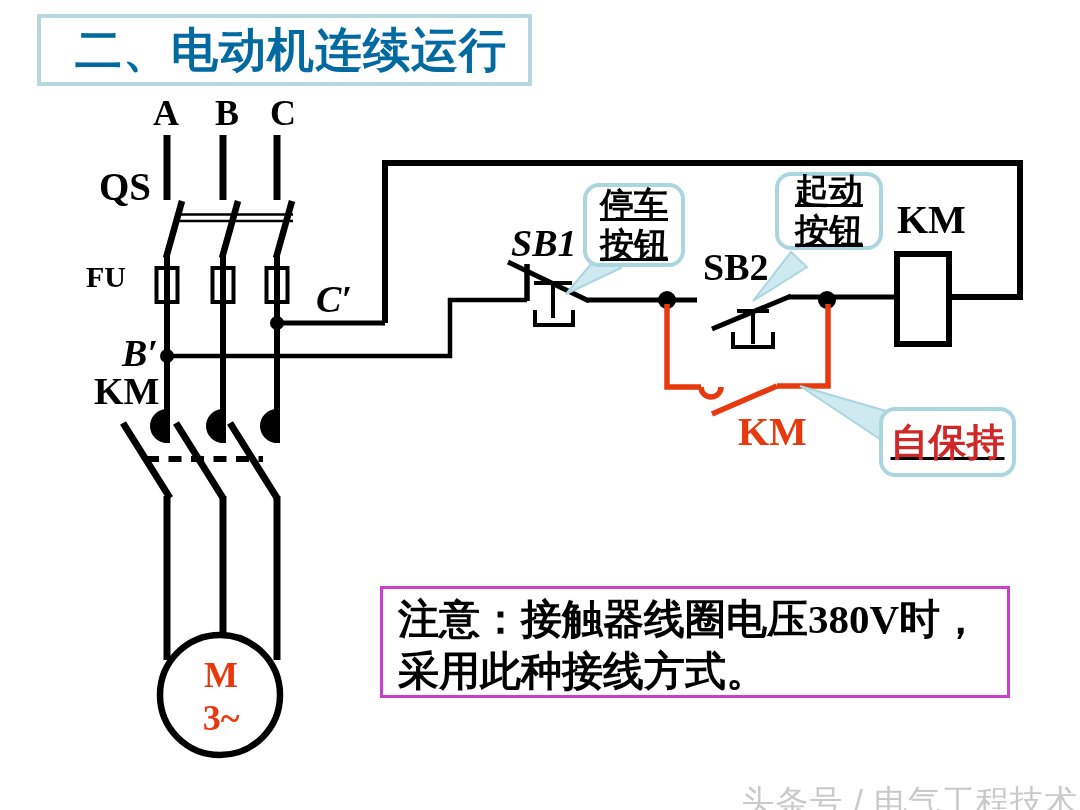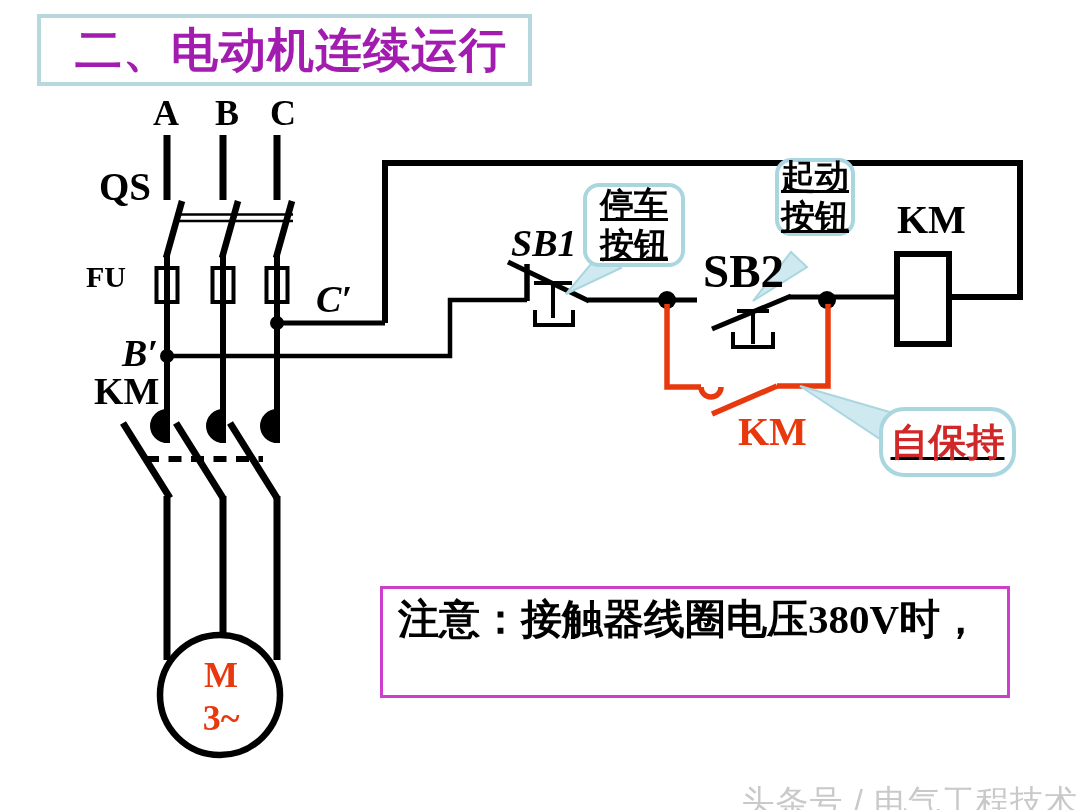--- a/index.html
+++ b/index.html
@@ -12,33 +12,33 @@
   .lbl.center{transform:translateX(-50%);}
   .lbl.italic{font-style:italic;}
   .lbl.red{color:#e8380d;}
   
   #title-box{
     position:absolute;left:37px;top:14px;width:495px;height:72px;
     border:4px solid #b7d8dc;background:#fff;display:flex;align-items:center;
     box-sizing:border-box;
   }
   #title-box span{
-    padding-left:34px;font-size:47px;font-weight:bold;color:#a21caf;letter-spacing:1px;
+    padding-left:34px;font-size:47px;font-weight:bold;color:#0369a1;letter-spacing:1px;
   }
   
   .bubble{
     position:absolute;background:#fff;border:4px solid #aad6e0;border-radius:16px;
     box-sizing:border-box;display:flex;flex-direction:column;align-items:center;justify-content:center;
     z-index:5;
     text-decoration:underline;
   }
   .bubble div{font-size:34px;font-weight:bold;color:#000;line-height:40px;}
   #bubble-stop{left:583px;top:183px;width:102px;height:84px;}
-  #bubble-start{left:775px;top:158px;width:80px;height:78px;}
-  #bubble-selfhold{left:879px;top:407px;width:137px;height:70px;border-radius:25px;}
+  #bubble-start{left:775px;top:172px;width:108px;height:78px;}
+  #bubble-selfhold{left:879px;top:407px;width:137px;height:70px;}
   #bubble-selfhold div{color:#d02828;font-size:38px;line-height:60px;}
   
   #note-box{
     position:absolute;left:380px;top:586px;width:630px;height:112px;
     border:3px solid #cc3fcc;background:#fff;box-sizing:border-box;
     padding:4px 0 16px 15px;
   }
   #note-box div{font-size:41px;font-weight:bold;color:#000;line-height:52px;white-space:nowrap;}
   
   #watermark{
@@ -127,37 +127,38 @@
 
   <div class="lbl center" style="left:166px;top:95px;font-size:36px;">A</div>
   <div class="lbl center" style="left:227px;top:95px;font-size:36px;">B</div>
   <div class="lbl center" style="left:283px;top:95px;font-size:36px;">C</div>
   <div class="lbl" style="left:99px;top:167px;font-size:39px;text-align:center;">QS</div>
   <div class="lbl" style="left:86px;top:262px;font-size:30px;">FU</div>
   <div class="lbl italic" style="left:316px;top:280px;font-size:38px;">C′</div>
   <div class="lbl italic" style="left:122px;top:334px;font-size:38px;">B′</div>
   <div class="lbl" style="left:94px;top:372px;font-size:38px;">KM</div>
   <div class="lbl" style="left:511px;top:224px;font-size:38px;font-style:italic;">SB1</div>
-  <div class="lbl" style="left:703px;top:248px;font-size:47px;">SB2</div>
+  <div class="lbl" style="left:703px;top:248px;font-size:38px;">SB2</div>
   <div class="lbl" style="left:897px;top:200px;font-size:40px;">KM</div>
   <div class="lbl red" style="left:738px;top:412px;font-size:40px;">KM</div>
   <div class="lbl red center" style="left:221px;top:657px;font-size:36px;">M</div>
   <div class="lbl red center" style="left:221px;top:700px;font-size:36px;">3~</div>
 
   <div class="bubble" id="bubble-stop">
     <div>停车</div>
     <div>按钮</div>
   </div>
   <div class="bubble" id="bubble-start">
     <div>起动</div>
     <div>按钮</div>
   </div>
   <div class="bubble" id="bubble-selfhold">
     <div>自保持</div>
   </div>
 
   <div id="note-box">
     <div>注意：接触器线圈电压380V时，</div>
+    <div>采用此种接线方式。</div>
   </div>
 
   <div id="watermark">头条号 / 电气工程技术</div>
 
 </div>
 
 </body></html>

